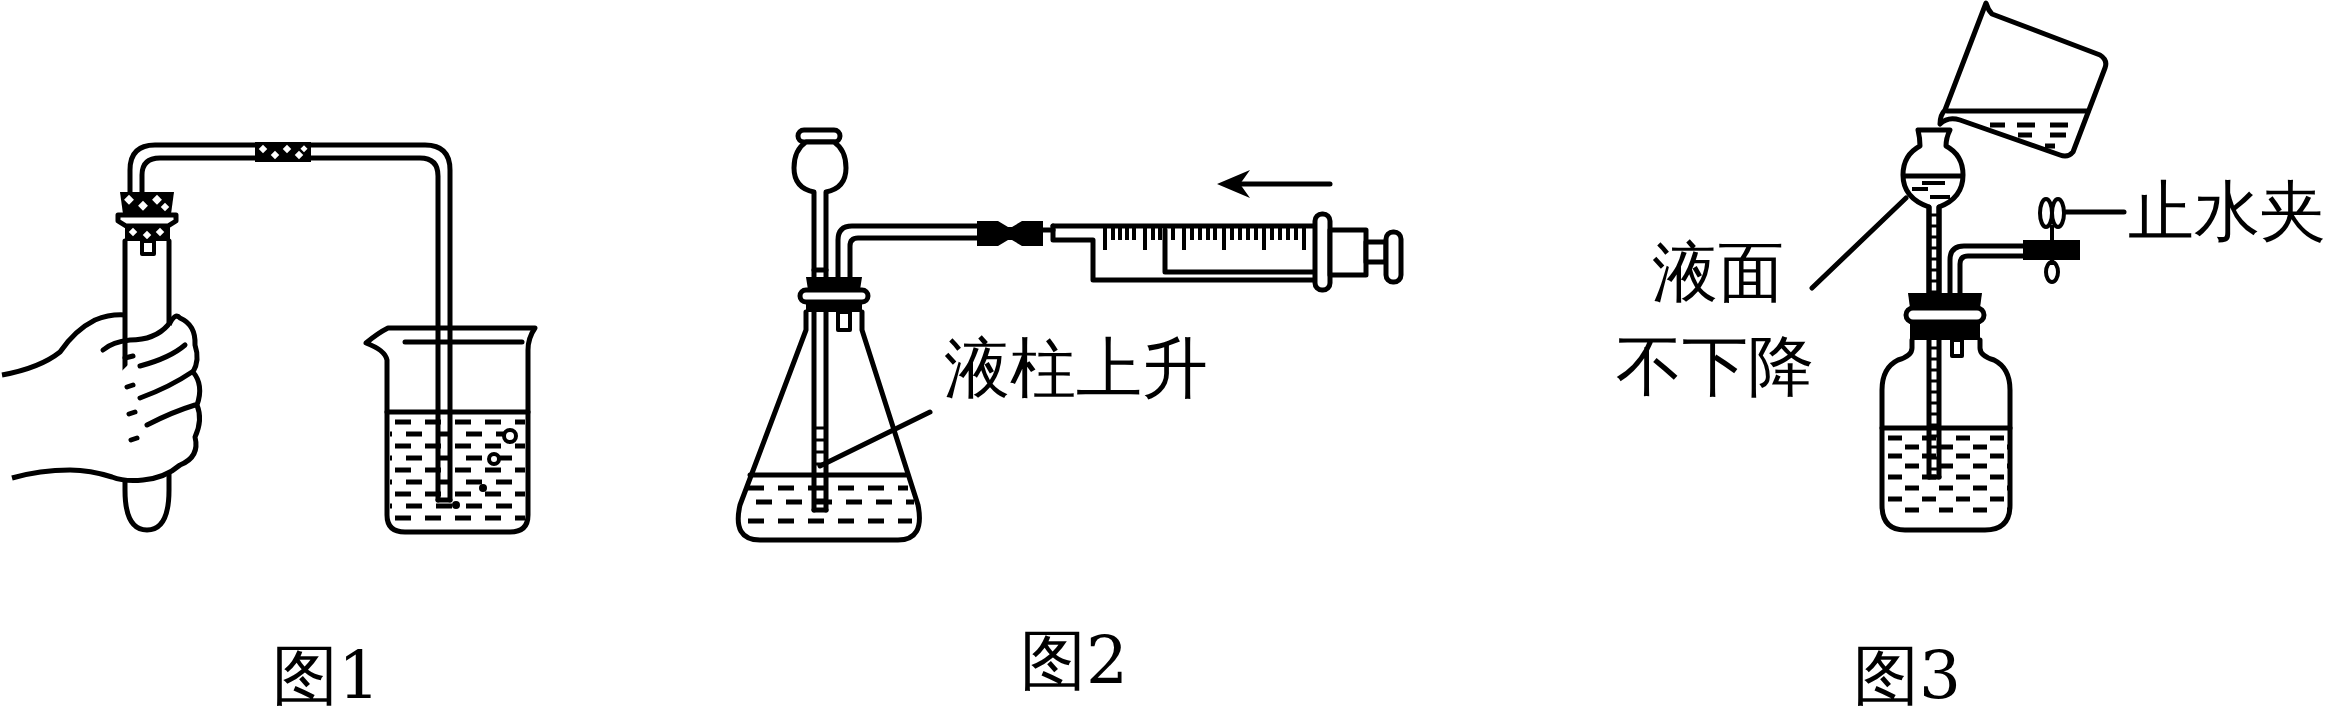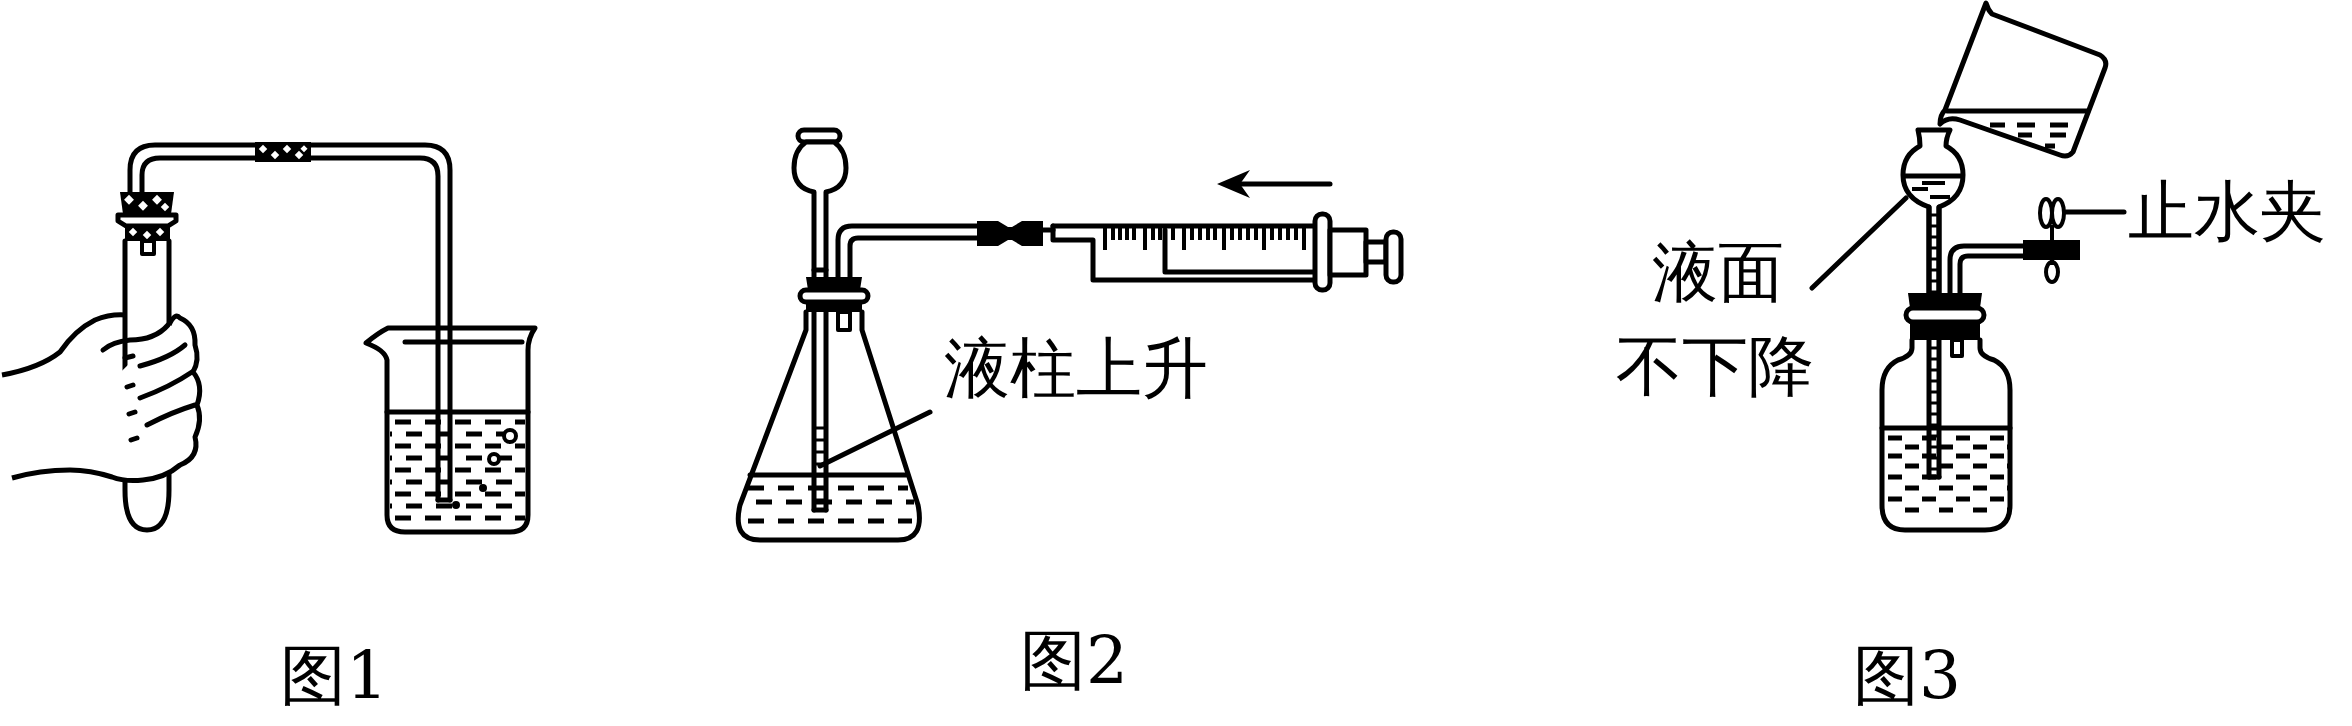--- a/index.html
+++ b/index.html
@@ -273,17 +273,17 @@
     <line class="s" x1="1906" y1="198" x2="1812" y2="288"></line>
   </g>
 </svg>
 
 <div class="lbl annot" style="left:944px; top:336px;">液柱上升</div>
 
 <div class="lbl annot" style="left:1652px; top:240px;">液面</div>
 <div class="lbl annot" style="left:1616px; top:334px;text-align:right;">不下降</div>
 <div class="lbl annot" style="left:2128px; top:184px;font-family:Liberation Mono, monospace;">止水夹</div>
 
-<div class="lbl fig-caption" style="left:280px; top:643px;">图1</div>
+<div class="lbl fig-caption" style="left:272px; top:643px;">图1</div>
 <div class="lbl fig-caption" style="left:1020px; top:628px;">图2</div>
 <div class="lbl fig-caption" style="left:1853px; top:643px;">图3</div>
 
 </div>
 
 </body></html>

